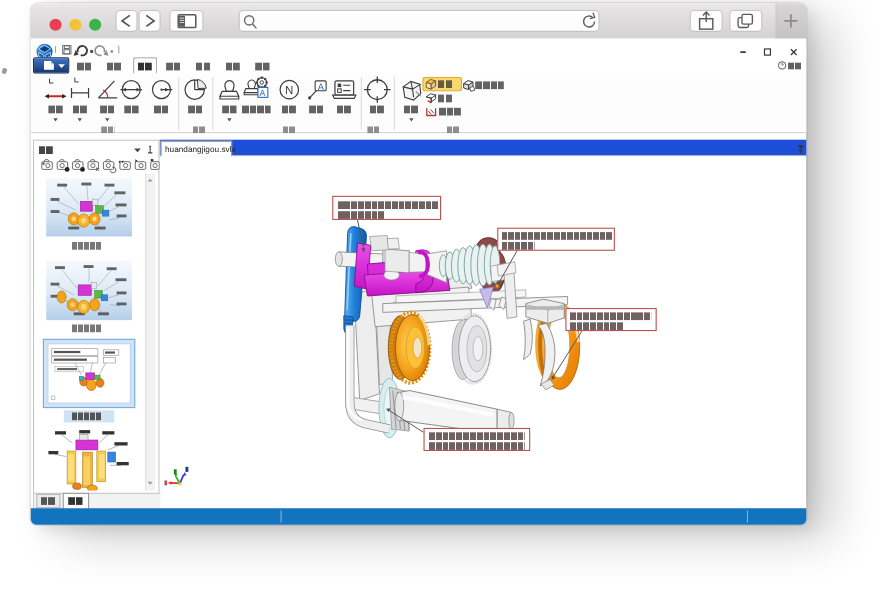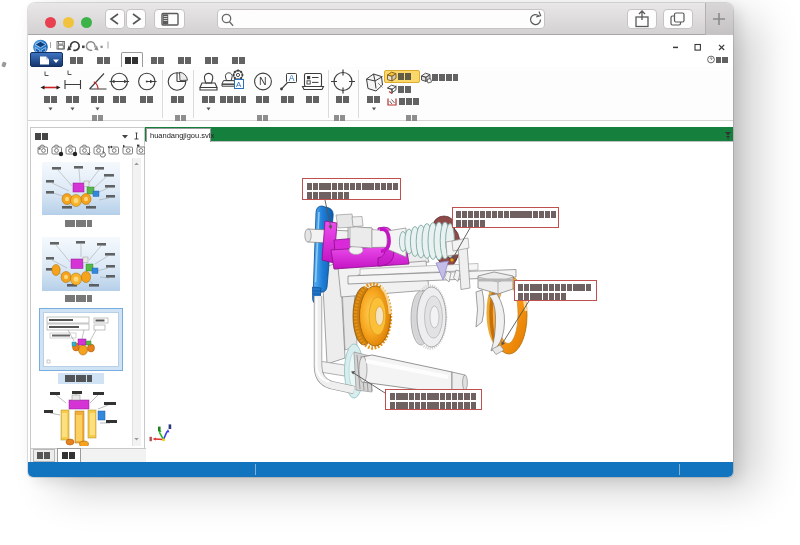--- a/index.html
+++ b/index.html
@@ -16,21 +16,21 @@
   border-radius:7px 7px 0 0;
   background:linear-gradient(#e9e7e8,#d3d1d2);
   border-bottom:1px solid #a9a7a8}
 .tl{position:absolute;top:14px;width:11px;height:11px;border-radius:50%}
 .tbtn{position:absolute;top:6px;height:20px;background:#fdfdfd;border:1px solid #c5c3c4;border-radius:4px}
 
 #appbar{position:absolute;left:0;top:33px;width:705px;height:16px;background:#fff}
 #tabrow{position:absolute;left:0;top:49px;width:705px;height:15px;background:#fff}
 #ribbon{position:absolute;left:0;top:64px;width:705px;height:54px;background:#fdfdfe;border-bottom:1px solid #d5d5d5}
 .gsep{position:absolute;top:3px;width:1px;height:48px;background:#dcdcdc}
-#docbar{position:absolute;left:117px;top:124px;width:588px;height:15px;background:#15803d;border-bottom:1px solid #c0c0c0}
+#docbar{position:absolute;left:117px;top:124px;width:588px;height:15px;background:#1d4ed8;border-bottom:1px solid #c0c0c0}
 #doctab{position:absolute;left:1px;top:1px;width:65px;height:14px;background:#fff;border:1px solid #9a9a9a;border-bottom:none;
   font-size:7.5px;color:#222;line-height:13px;padding-left:3px}
 #panel{position:absolute;left:2px;top:124px;width:115px;height:337px;background:#fff;border:1px solid #c8c8c8}
 #canvas{position:absolute;left:118px;top:139px;width:586px;height:320px;background:#fff}
 #statusbar{position:absolute;left:0;top:459px;width:705px;height:15px;background:#1273bf;border-radius:0 0 5px 5px}
 
 .ann{position:absolute;background:#fff;border:1px solid #c0504d}
 </style></head>
 <body>
 <div id="stage">

